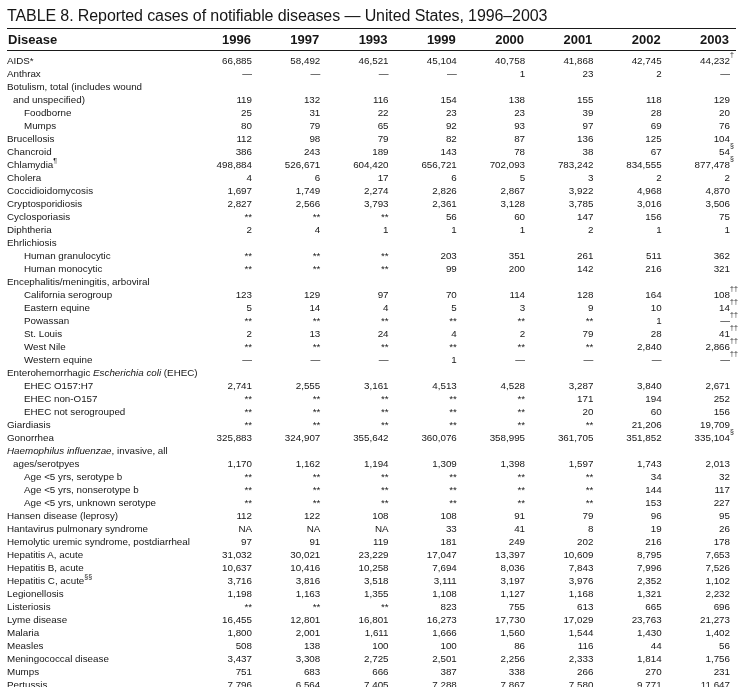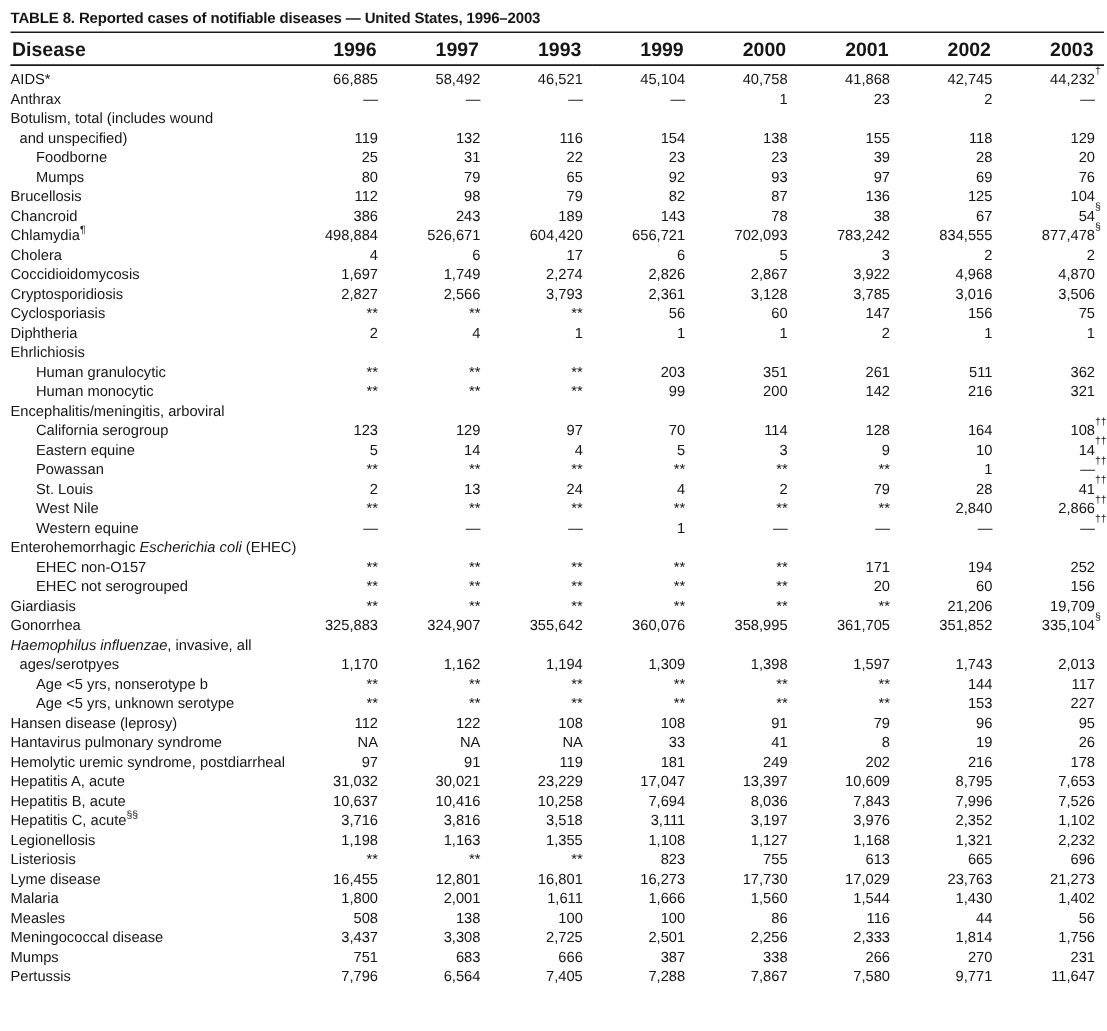--- a/index.html
+++ b/index.html
@@ -4,21 +4,21 @@
 <style>
   html,body{margin:0;padding:0;}
   body{
     width:738px;height:687px;
     background:#ffffff;color:#161616;
     font-family:"Liberation Sans",sans-serif;
     overflow:hidden;
   }
   .page{padding:6px 0 0 7px;}
   .table-title{
-    font-size:10px;font-weight:bold;letter-spacing:-0.1px;
+    font-size:16px;font-weight:normal;letter-spacing:-0.1px;
     width:729px;padding:1px 0 3px 0;
     border-bottom:1.5px solid #1a1a1a;
     white-space:nowrap;
   }
   table{
     border-collapse:collapse;table-layout:fixed;width:729px;
   }
   col.c-disease{width:182px;}
   col.c-year{width:68px;}
   thead th{
@@ -344,20 +344,31 @@
           <td class="num"></td>
           <td class="num"></td>
           <td class="num"></td>
           <td class="num"></td>
           <td class="num"></td>
           <td class="num"></td>
           <td class="num"></td>
           <td class="num"></td>
         </tr>
         <tr>
+          <td class="lbl ind2">EHEC O157:H7</td>
+          <td class="num">2,741</td>
+          <td class="num">2,555</td>
+          <td class="num">3,161</td>
+          <td class="num">4,513</td>
+          <td class="num">4,528</td>
+          <td class="num">3,287</td>
+          <td class="num">3,840</td>
+          <td class="num">2,671</td>
+        </tr>
+        <tr>
           <td class="lbl ind2">EHEC non-O157</td>
           <td class="num">**</td>
           <td class="num">**</td>
           <td class="num">**</td>
           <td class="num">**</td>
           <td class="num">**</td>
           <td class="num">171</td>
           <td class="num">194</td>
           <td class="num">252</td>
         </tr>
@@ -410,20 +421,31 @@
           <td class="num">1,170</td>
           <td class="num">1,162</td>
           <td class="num">1,194</td>
           <td class="num">1,309</td>
           <td class="num">1,398</td>
           <td class="num">1,597</td>
           <td class="num">1,743</td>
           <td class="num">2,013</td>
         </tr>
         <tr>
+          <td class="lbl ind2">Age &lt;5 yrs, serotype b</td>
+          <td class="num">**</td>
+          <td class="num">**</td>
+          <td class="num">**</td>
+          <td class="num">**</td>
+          <td class="num">**</td>
+          <td class="num">**</td>
+          <td class="num">34</td>
+          <td class="num">32</td>
+        </tr>
+        <tr>
           <td class="lbl ind2">Age &lt;5 yrs, nonserotype b</td>
           <td class="num">**</td>
           <td class="num">**</td>
           <td class="num">**</td>
           <td class="num">**</td>
           <td class="num">**</td>
           <td class="num">**</td>
           <td class="num">144</td>
           <td class="num">117</td>
         </tr>

